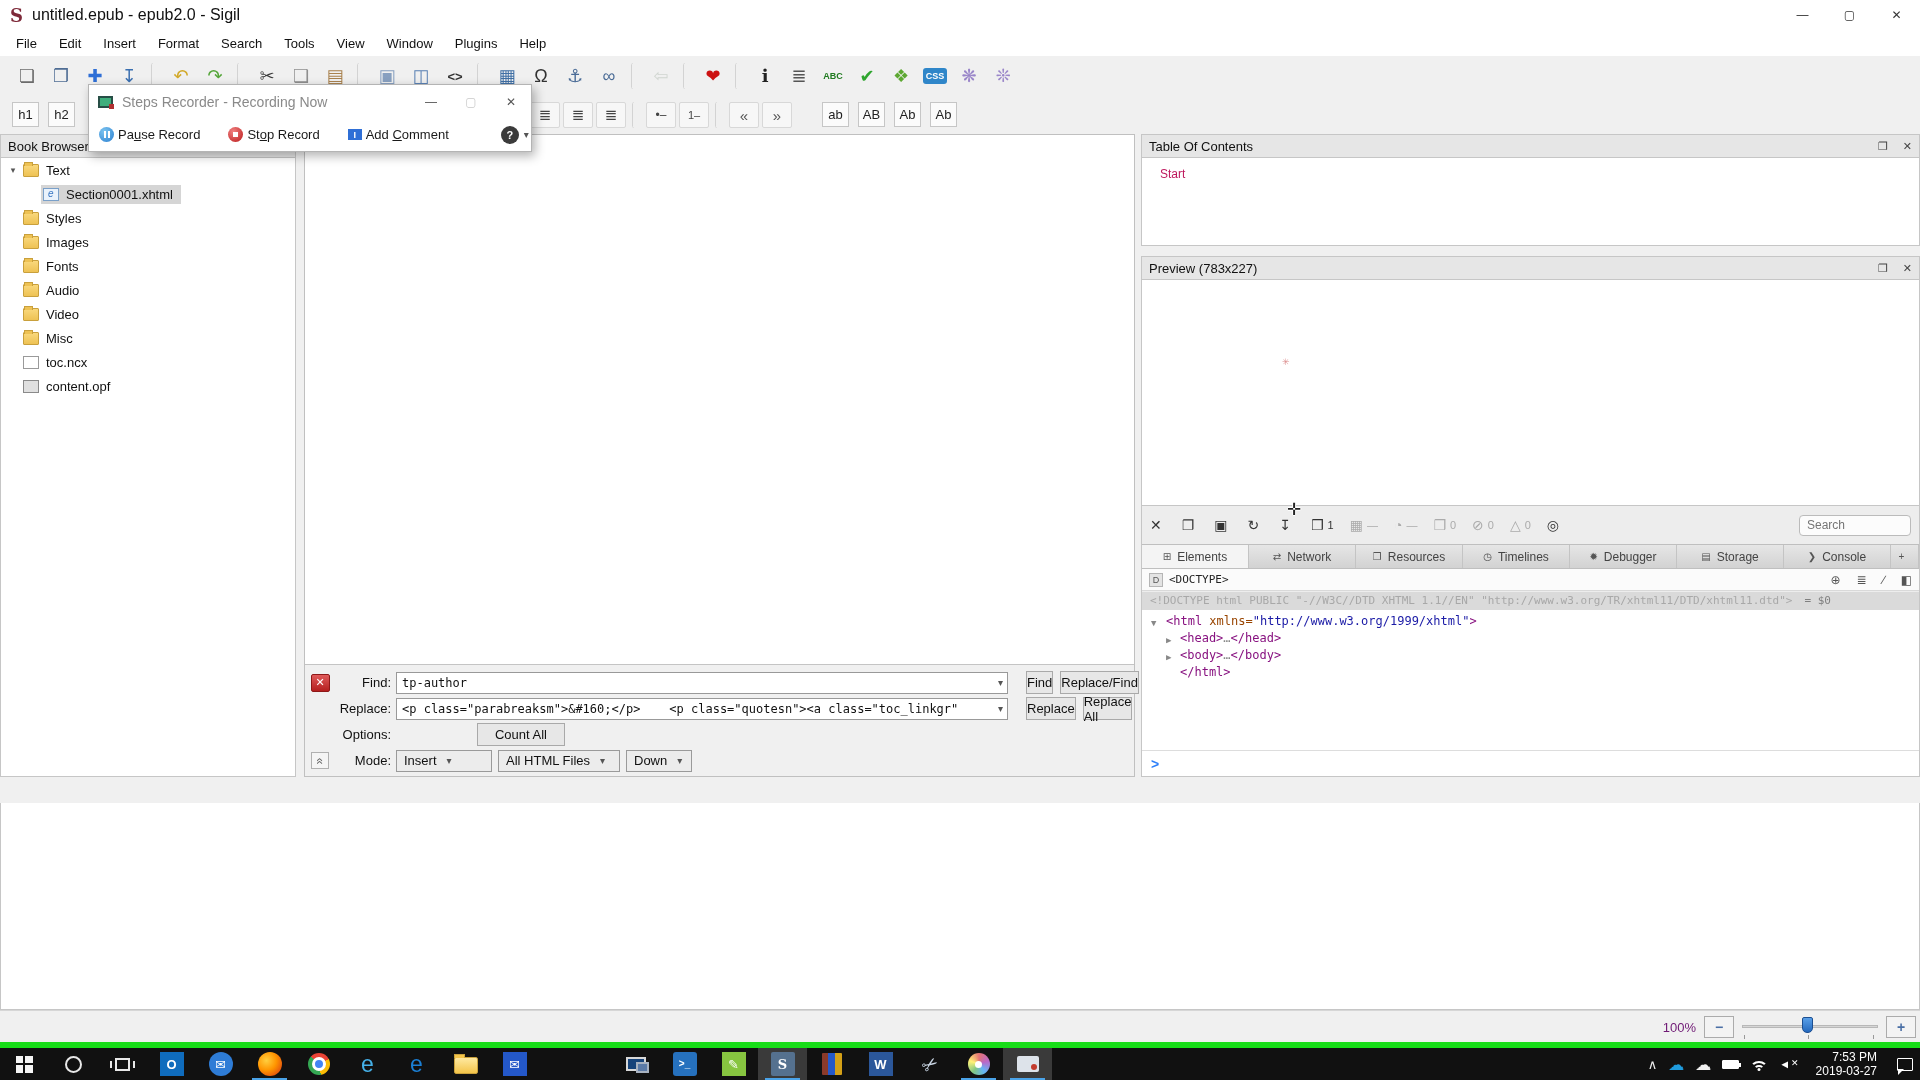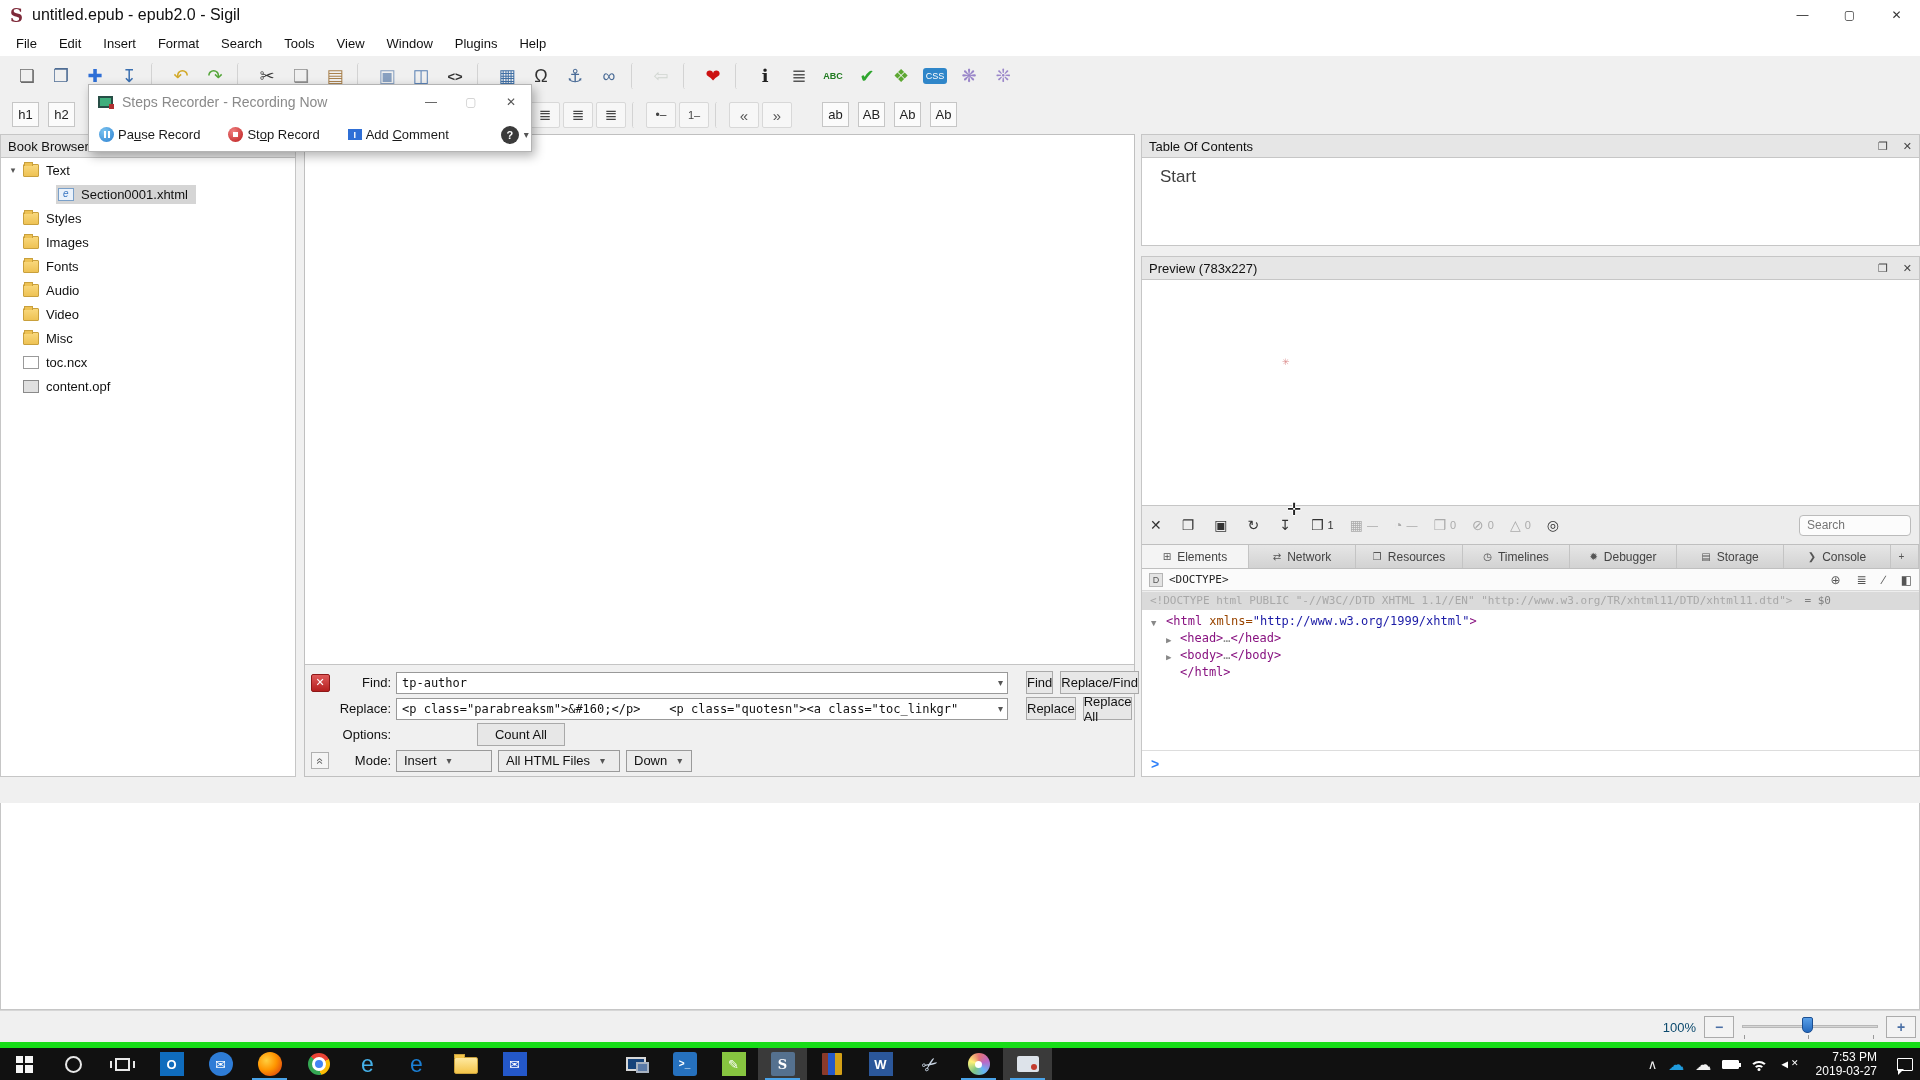--- a/index.html
+++ b/index.html
@@ -16,21 +16,21 @@
 
   
   .menubar { position:absolute; top:30px; left:0; right:0; height:26px; background:#fff; display:flex; align-items:center; padding-left:5px; }
   .menu-item { padding:0 11px; font-size:13px; color:#111; }
 
   
   .toolbar1 { position:absolute; top:56px; left:0; right:0; height:40px; display:flex; align-items:center; padding-left:12px; gap:4px; }
   .tb-icon { width:30px; height:28px; display:flex; align-items:center; justify-content:center; font-size:18px; border-radius:2px; }
   .tb-icon.disabled { opacity:.45; }
   .t-sep { width:8px; height:26px; border-left:1px dotted #b5b5b5; margin:0 3px; }
-  .t-badge { font-size:9px !important; font-weight:normal; color:#fff !important; }
+  .t-badge { font-size:9px !important; font-weight:bold; color:#fff !important; }
   .t-badge .glyph-chip { background:#2f86c9; border-radius:3px; padding:3px 3px; color:#fff; }
   .toolbar2 { position:absolute; top:96px; left:0; right:0; height:38px; }
   .fmt-btn { display:inline-flex; min-width:27px; height:25px; border:1px solid #c6c6c6; background:#fbfbfb; align-items:center; justify-content:center; font-size:13px; color:#222; }
   .h-group { position:absolute; left:12px; top:6px; display:flex; gap:9px; }
   .tb2-group { position:absolute; left:530px; top:6px; display:flex; gap:3px; align-items:center; }
   .tb2-group .tb-icon { width:30px; height:26px; font-size:15px; border:1px solid #d8d8d8; background:#f7f7f7; }
   .tb2-group .t-sep { border:none; border-left:1px dotted #b5b5b5; background:none; width:8px; }
   .case-group { position:absolute; left:822px; top:6px; display:flex; gap:9px; }
 
   
@@ -99,21 +99,21 @@
   .fr-check.checked .cb::after { content:"✓"; position:absolute; left:1px; top:-2px; font-size:12px; color:#222; }
   .fr-selects { display:flex; gap:6px; width:612px; flex:0 0 612px; }
   .fr-select { height:22px; border:1px solid #9a9a9a; background:#ececec; display:flex; align-items:center; padding:0 7px; gap:10px; }
   .fr-select .sv { font-size:13px; }
   .fr-select .fr-caret2 { font-size:10px; color:#555; }
 
   
   .right-dock { position:absolute; left:1141px; top:134px; width:779px; height:643px; }
   .toc-panel { position:absolute; top:0; left:0; right:0; height:112px; }
   .toc-body { position:absolute; top:24px; left:0; right:0; bottom:0; background:#fff; border:1px solid #c6c6c6; border-top:none; }
-  .toc-item { padding:9px 0 0 18px; font-size:17px; color:#404040; }
+  .toc-item { padding:9px 0 0 18px; font-size:12px; color:#be185d; }
   .preview-panel { position:absolute; top:114px; left:0; right:0; height:257px;margin-top:8px; }
   .preview-body { position:absolute; top:24px; left:0; right:0; bottom:0; background:#fff; border:1px solid #c6c6c6; border-top:none; }
   .preview-mark { position:absolute; left:140px; top:77px; color:#dc8f8f; font-size:9px; }
 
   
   .inspector { position:absolute; top:371px; left:0; right:0; bottom:0; background:#ededed; border:1px solid #c6c6c6; }
   .insp-toolbar { height:38px; display:flex; align-items:center; padding:0 8px; gap:16px; }
   .insp-tool { display:flex; align-items:center; gap:4px; color:#333; font-size:14px; }
   .insp-tool .cnt { font-size:11px; }
   .insp-tool.dim { color:#ababab; }
@@ -142,21 +142,21 @@
   .prompt { color:#2d7ff9; font-weight:bold; font-size:14px; }
 
   
   .validation { position:absolute; left:0; top:777px; width:1920px; height:233px; }
   .validation-body { position:absolute; top:26px; left:0; right:0; bottom:0; background:#fff; border:1px solid #c6c6c6; border-top:none; }
   .validation .panel-header { height:19px;margin-top:30px; }
 
   
   .statusbar { position:absolute; left:0; top:1010px; width:1920px; height:32px; background:#f0f0f0; border-top:1px solid #d6d6d6; }
   .zoom-cluster { position:absolute; right:4px; top:0; height:32px; display:flex; align-items:center; gap:8px; }
-  .zoom-label { width:40px; text-align:right; font-size:13px; color:#0c4a6e; }
+  .zoom-label { width:40px; text-align:right; font-size:13px; color:#701a75; }
   .zoom-btn { width:30px; height:22px; border:1px solid #ababab; background:#f3f3f3; color:#4a6fa5; font-weight:bold; font-size:14px; display:flex; align-items:center; justify-content:center; }
   .zoom-slider { position:relative; width:136px; height:24px; }
   .groove { position:absolute; top:10px; left:0; right:0; height:3px; background:#d6d6d6; border:1px solid #b8b8b8; }
   .handle { position:absolute; left:60px; top:2px; width:11px; height:16px; background:linear-gradient(#5aa0e8,#2468bd); border:1px solid #1c4f92; border-radius:2px 2px 5px 5px; }
   .tick { position:absolute; top:20px; width:1px; height:4px; background:#999; }
   .tick.t1{left:2px;} .tick.t2{left:66px;} .tick.t3{left:131px;}
 
   
   .greenline { position:absolute; left:0; top:1042px; width:1920px; height:6px; background:#18dd18; }
   .taskbar { position:absolute; left:0; top:1048px; width:1920px; height:32px; background:#111; display:flex; }
@@ -388,21 +388,21 @@
     <div class="bb-body">
 
         <div class="bb-row t-folder">
           <span class="expander">▾</span>
           <span class="row-inner">
             <span class="tree-icon"></span>
             <span>Text</span>
           </span>
         </div>
 
-        <div class="bb-row selected t-html" style="padding-left: 24px; margin-left: 15px;">
+        <div class="bb-row selected t-html" style="padding-left: 24px;">
           <span class="expander"></span>
           <span class="row-inner">
             <span class="tree-icon"></span>
             <span>Section0001.xhtml</span>
           </span>
         </div>
 
         <div class="bb-row t-folder">
           <span class="expander"></span>
           <span class="row-inner">

